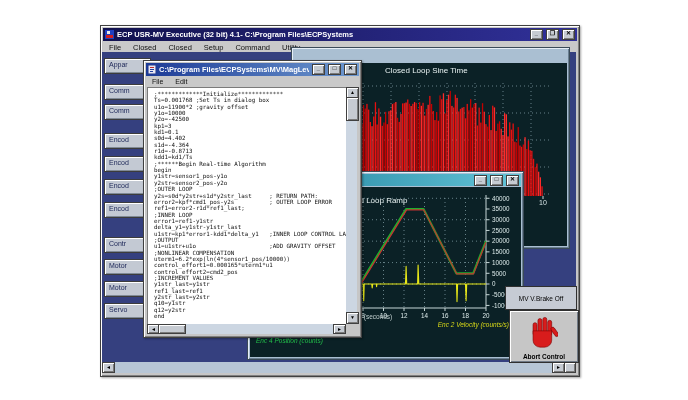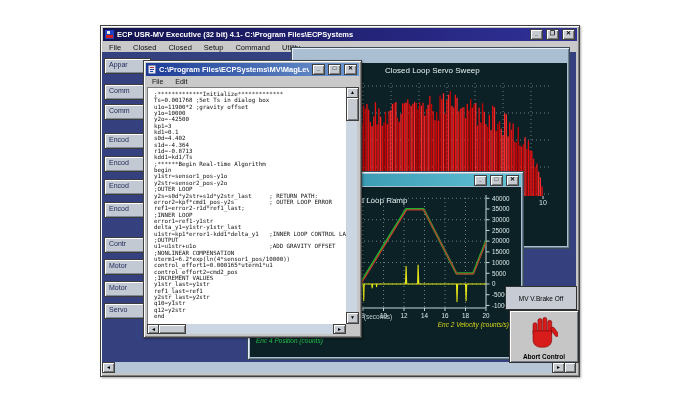--- a/index.html
+++ b/index.html
@@ -93,21 +93,21 @@
   <div class="sbtn" style="top:156px;">Encod</div>
   <div class="sbtn" style="top:179px;">Encod</div>
   <div class="sbtn" style="top:202px;">Encod</div>
   <div class="sbtn" style="top:237px;">Contr</div>
   <div class="sbtn" style="top:259px;">Motor</div>
   <div class="sbtn" style="top:281px;">Motor</div>
   <div class="sbtn" style="top:303px;">Servo</div>
 
   <div class="plotwin abs" style="left:291px;top:47px;width:277px;height:200px;z-index:2;">
     <div class="plotsurf" style="left:2px;top:15px;width:273px;height:183px;">
-      <div class="plot-title" style="left:91px;top:3px;">Closed Loop Servo Sweep</div>
+      <div class="plot-title" style="left:91px;top:3px;">Closed Loop Sine Time</div>
       <svg id="svg-sweep" width="273" height="183">
           <line x1="41" y1="20" x2="41" y2="132" stroke-dasharray="1 3" stroke="#7e9aa2" stroke-width="0.8"></line>
           <line x1="69" y1="20" x2="69" y2="132" stroke-dasharray="1 3" stroke="#7e9aa2" stroke-width="0.8"></line>
           <line x1="97" y1="20" x2="97" y2="132" stroke-dasharray="1 3" stroke="#7e9aa2" stroke-width="0.8"></line>
           <line x1="125" y1="20" x2="125" y2="132" stroke-dasharray="1 3" stroke="#7e9aa2" stroke-width="0.8"></line>
           <line x1="153" y1="20" x2="153" y2="132" stroke-dasharray="1 3" stroke="#7e9aa2" stroke-width="0.8"></line>
           <line x1="181" y1="20" x2="181" y2="132" stroke-dasharray="1 3" stroke="#7e9aa2" stroke-width="0.8"></line>
           <line x1="209" y1="20" x2="209" y2="132" stroke-dasharray="1 3" stroke="#7e9aa2" stroke-width="0.8"></line>
           <line x1="237" y1="20" x2="237" y2="132" stroke-dasharray="1 3" stroke="#7e9aa2" stroke-width="0.8"></line>
           <line x1="6" y1="23" x2="255" y2="23" stroke-dasharray="1 3" stroke="#7e9aa2" stroke-width="0.8"></line>

